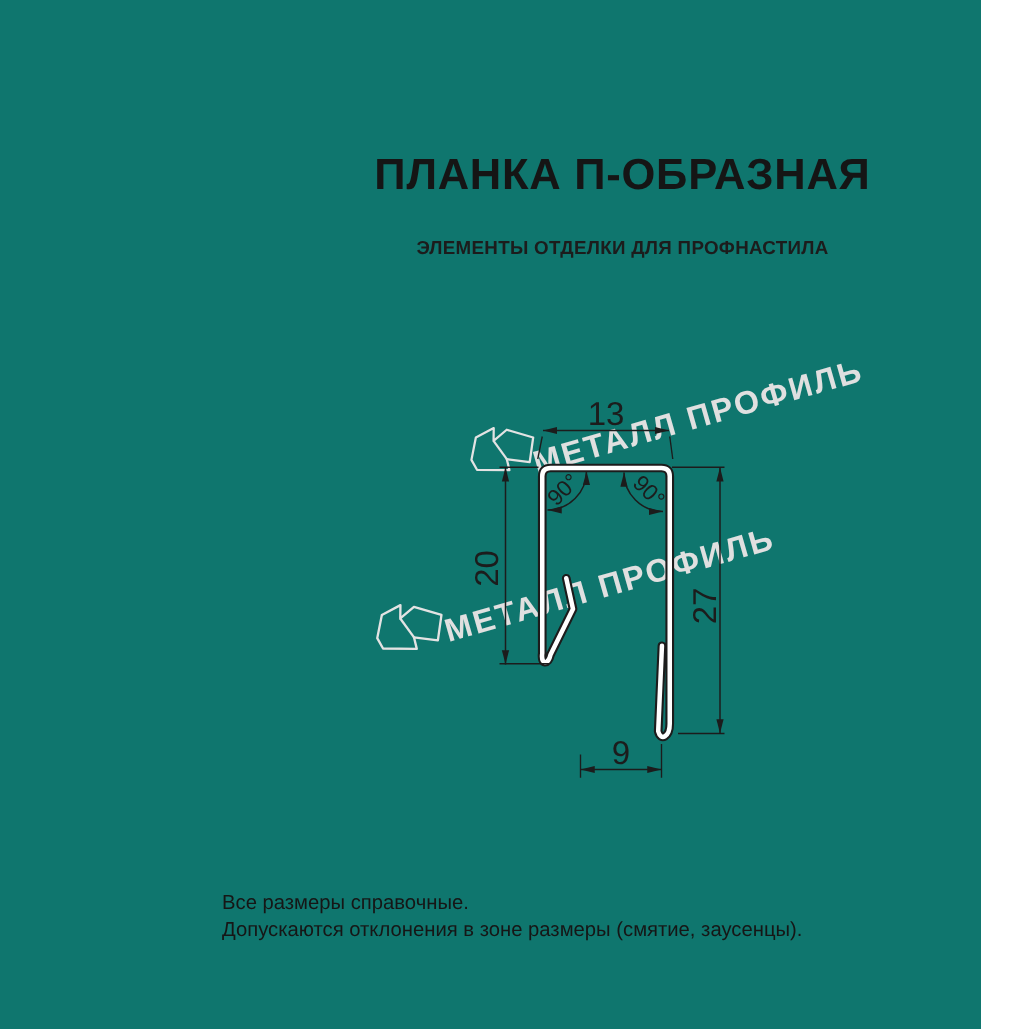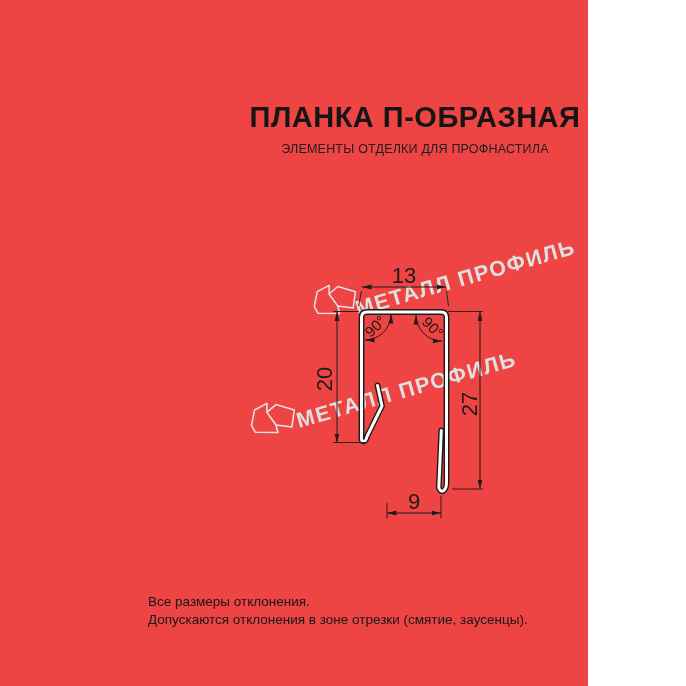--- a/index.html
+++ b/index.html
@@ -1,22 +1,22 @@
 <!DOCTYPE html>
 <html><head>
 <meta charset="utf-8">
 <style>
   html,body{margin:0;padding:0;background:#fff;}
   .canvas{
-    position:relative;width:588px;height:686px;background:#ef4444;overflow:hidden;
+    position:relative;width:654px;height:686px;background:#0f766e;overflow:hidden;
     font-family:"Liberation Sans", sans-serif;color:#161616;
   }
   .title-block{position:absolute;left:145px;top:103px;width:540px;text-align:center;}
   .title-line{font-size:29px;font-weight:bold;line-height:28px;color:#151515;letter-spacing:.5px;white-space:nowrap;}
-  .subtitle{font-size:12.5px;font-weight:normal;margin-top:11px;letter-spacing:.2px;color:#1c1c1c;white-space:nowrap;}
+  .subtitle{font-size:12.5px;font-weight:bold;margin-top:27px;letter-spacing:.2px;color:#1c1c1c;white-space:nowrap;}
   .footer-block{position:absolute;left:148px;top:593px;font-size:13.5px;line-height:17.5px;color:#161616;}
   svg.drawing{position:absolute;left:0;top:0;}
   .dim-number{font-family:"Liberation Sans",sans-serif;font-size:22px;fill:#1c1c1c;}
   .angle-number{font-family:"Liberation Sans",sans-serif;font-size:15px;fill:#1c1c1c;}
   .wm-text{font-family:"Liberation Sans",sans-serif;font-size:21.5px;font-weight:bold;letter-spacing:1.5px;fill:#e0e0e0;}
   .dimline{stroke:#1c1c1c;stroke-width:1;fill:none;}
   .extline{stroke:#1c1c1c;stroke-width:0.9;fill:none;}
 </style>
 </head>
 <body>
@@ -101,17 +101,17 @@
       <text class="angle-number" transform="translate(379 330) rotate(-45)" text-anchor="middle">90°</text>
     </g>
 
     <g>
       <path class="dimline" d="M 416 315 A 26 26 0 0 0 442 341" marker-start="url(#arw)" marker-end="url(#arw)"></path>
       <text class="angle-number" transform="translate(429 331) rotate(45)" text-anchor="middle">90°</text>
     </g>
   </svg>
 
   <div class="footer-block">
-    <div>Все размеры отклонения.</div>
-    <div>Допускаются отклонения в зоне отрезки (смятие, заусенцы).</div>
+    <div>Все размеры справочные.</div>
+    <div>Допускаются отклонения в зоне размеры (смятие, заусенцы).</div>
   </div>
 
 </div>
 
 </body></html>

